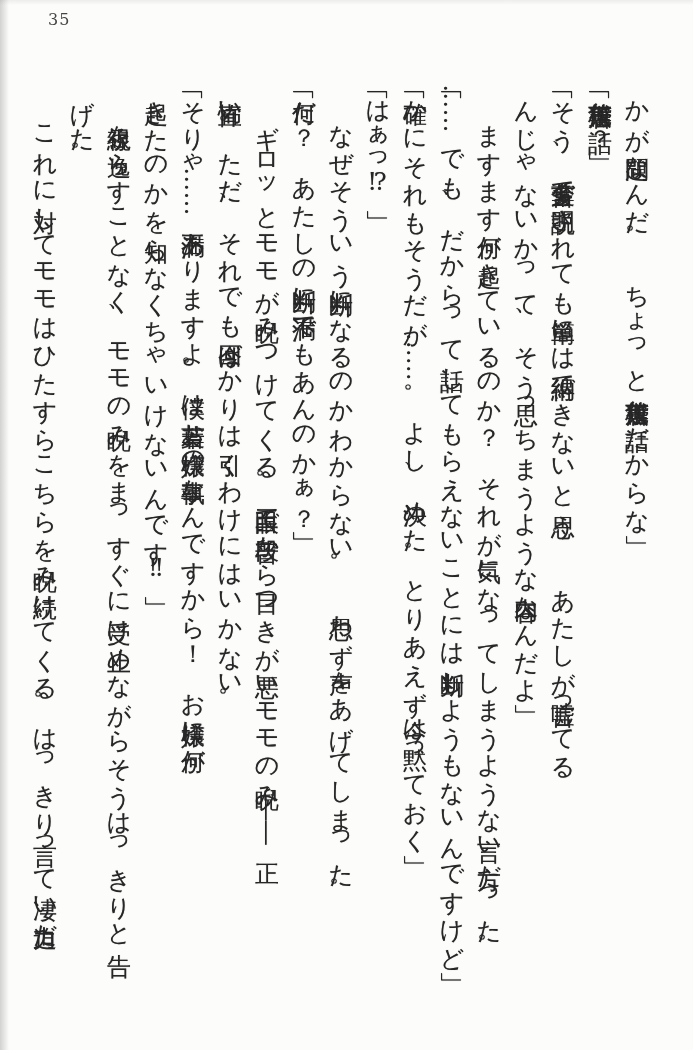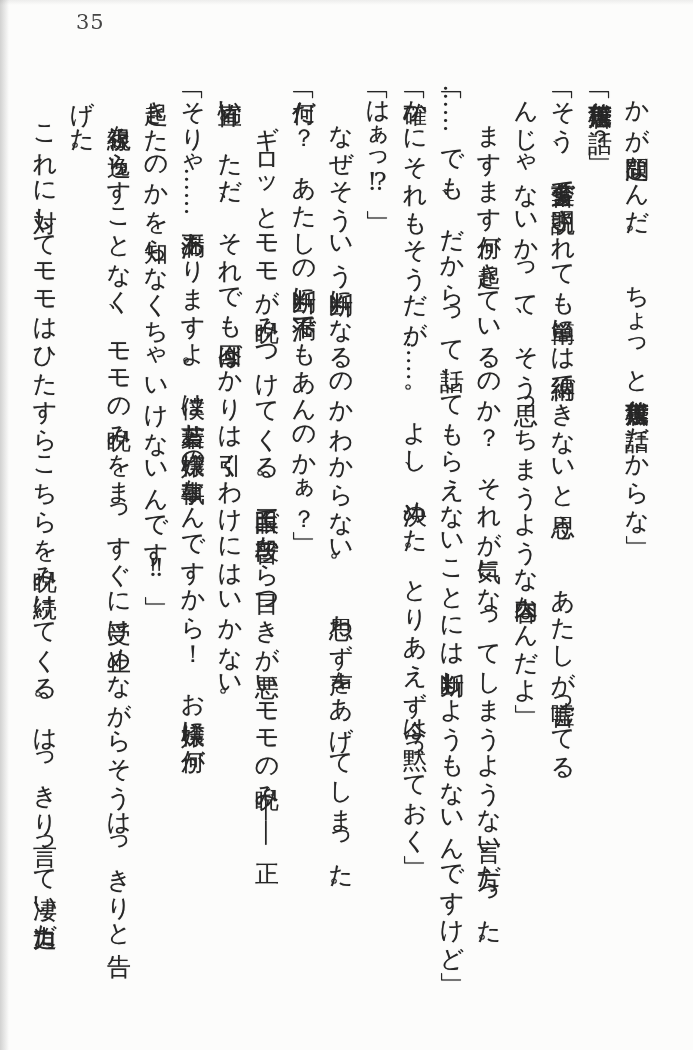--- a/index.html
+++ b/index.html
@@ -10,22 +10,22 @@
     width: 693px;
     height: 1050px;
     position: relative;
     overflow: hidden;
     background: #fcfcfb;
     font-family: "DejaVu Serif", "Liberation Serif", serif;
   }
   .page-number {
     position: absolute;
     top: 10px;
-    left: 76px;
-    font-size: 21px;
+    left: 48px;
+    font-size: 16px;
     color: #454545;
     letter-spacing: 1px;
   }
   .text-block {
     position: absolute;
     top: 84px;
     right: 38px;
     height: 944px;
     writing-mode: vertical-rl;
     text-orientation: mixed;

